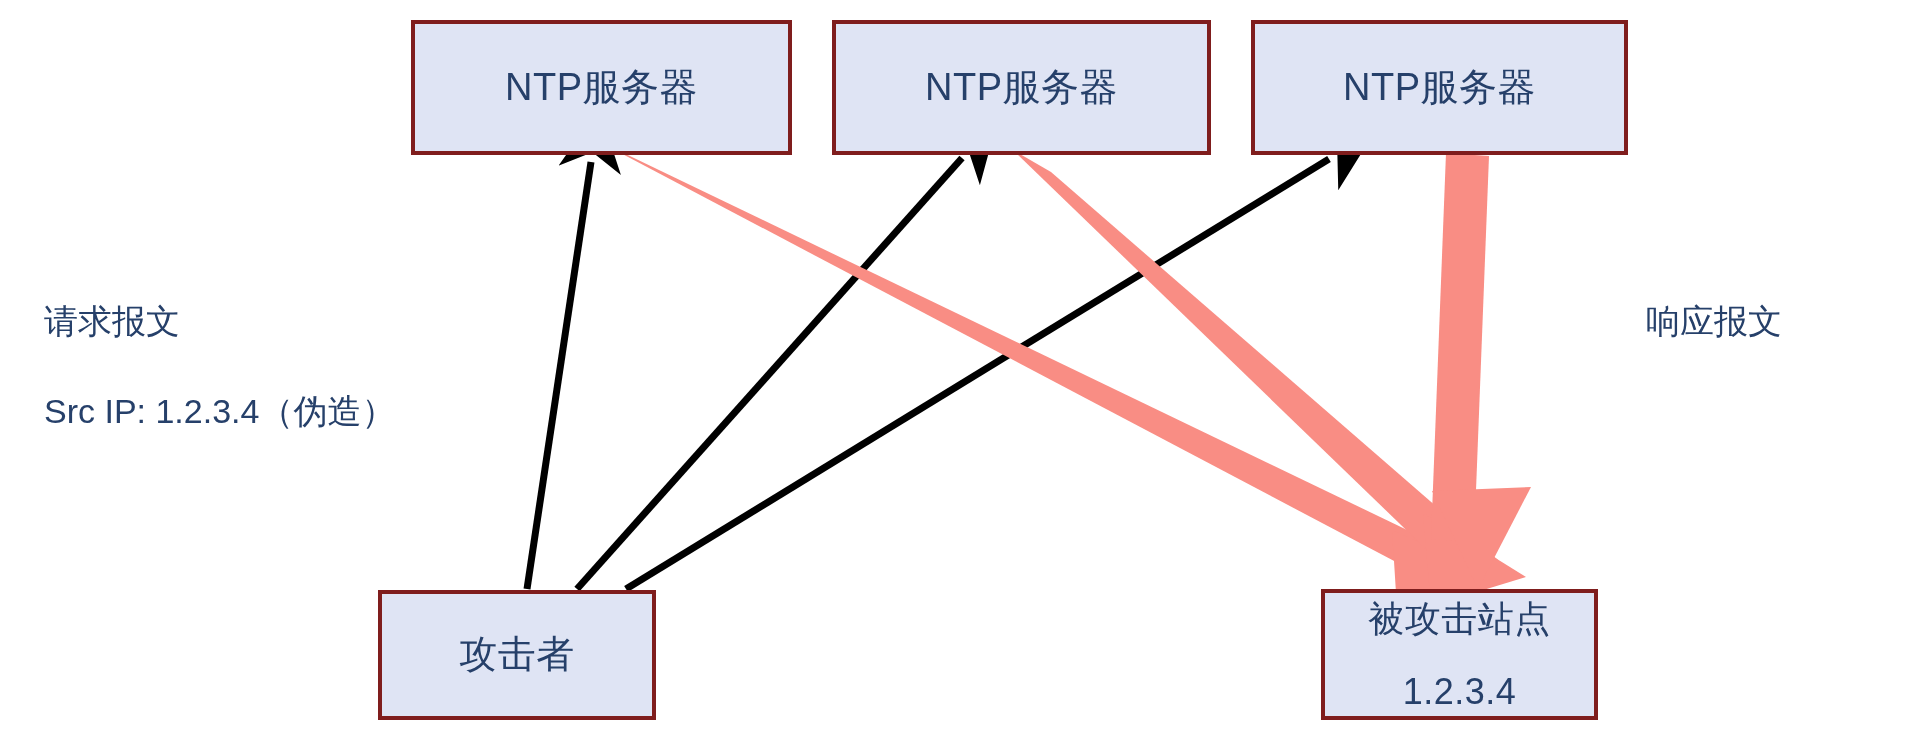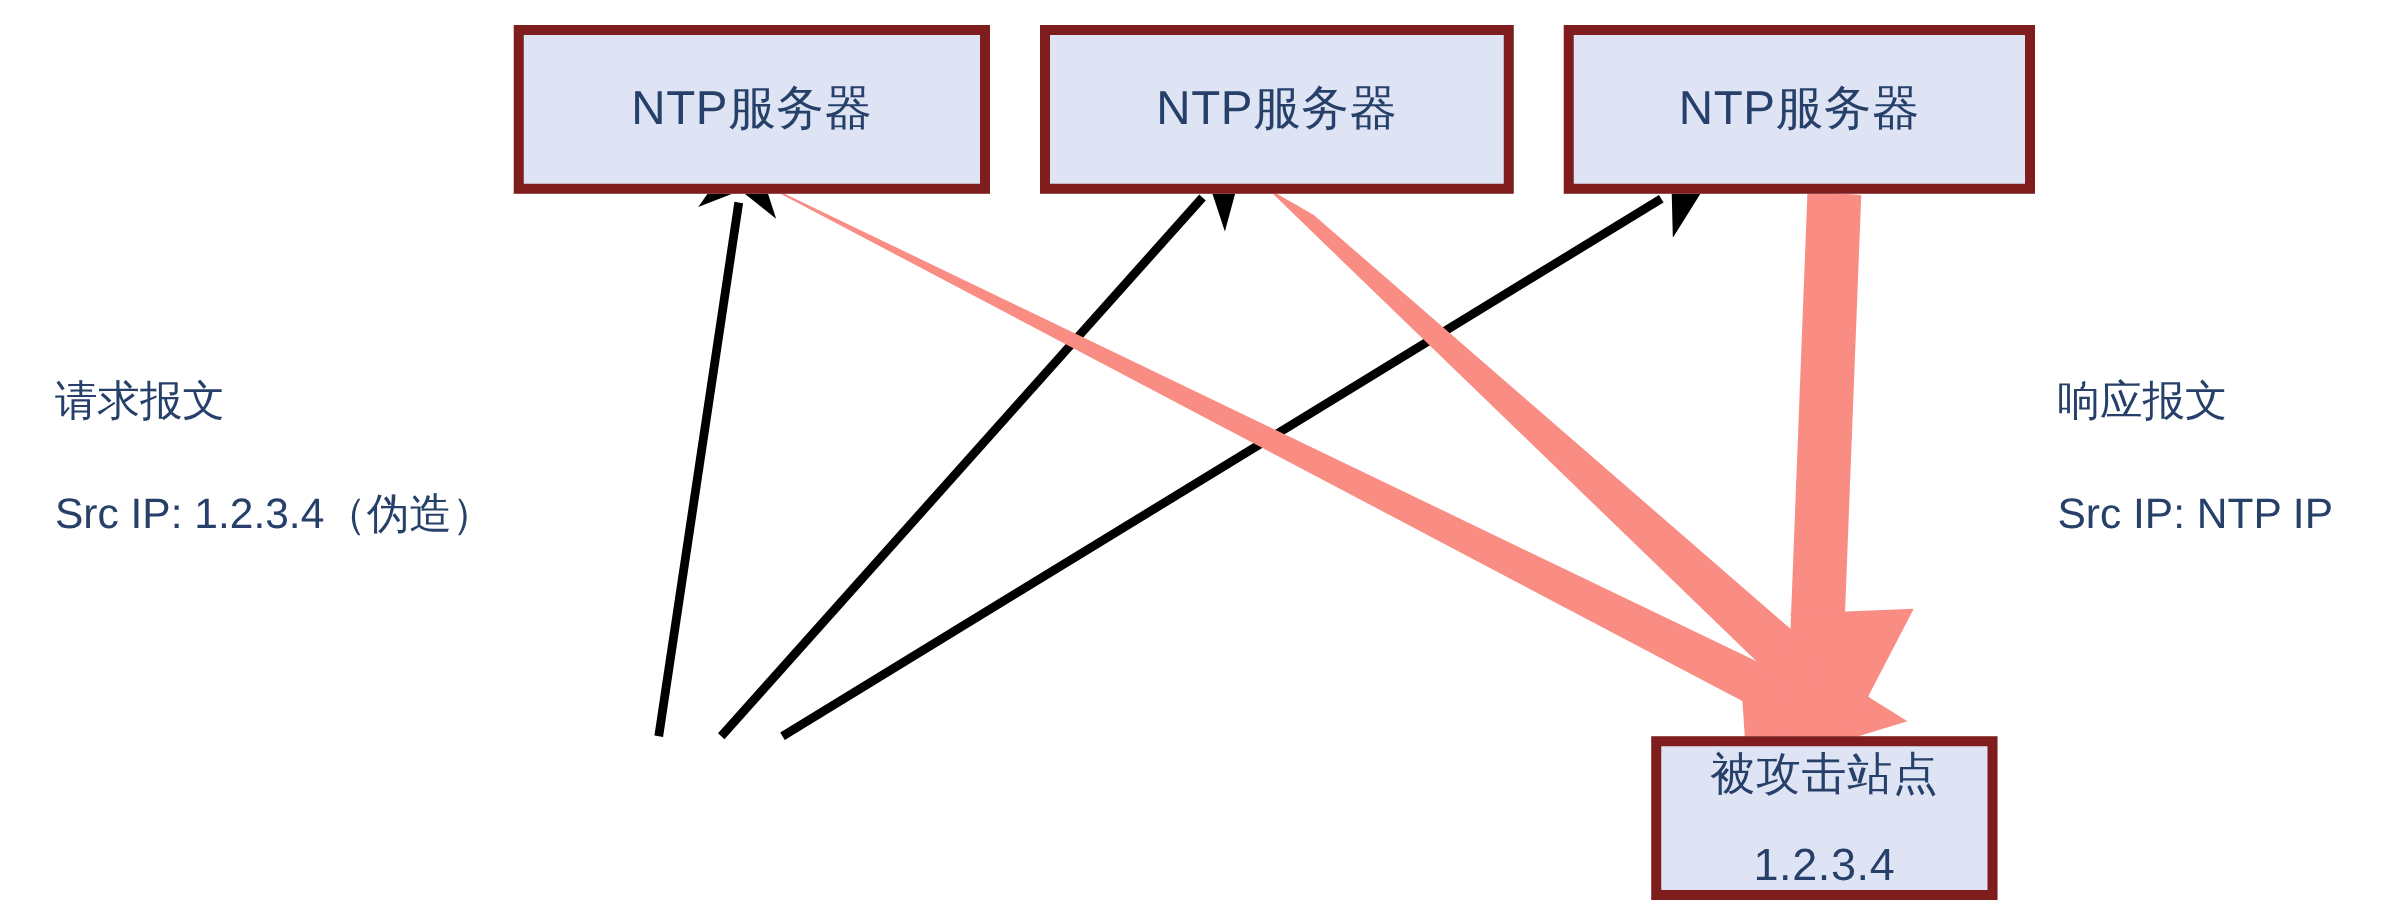--- a/index.html
+++ b/index.html
@@ -21,21 +21,21 @@
     position: absolute;
     left: 0;
     top: 0;
     width: 1908px;
     height: 738px;
   }
   .node-box {
     position: absolute;
     box-sizing: border-box;
     background: #dfe4f4;
-    border: 8px solid #7f1d1d;
+    border: 4px solid #7f1d1d;
     display: flex;
     flex-direction: column;
     align-items: center;
     justify-content: center;
     color: #26406a;
     font-size: 38px;
     line-height: 1.25;
     letter-spacing: 0.5px;
     white-space: nowrap;
     z-index: 3;
@@ -91,29 +91,31 @@
   </div>
 
   <div class="node-box" style="left:832px; top:20px; width:379px; height:135px;">
     <span class="node-line">NTP服务器</span>
   </div>
 
   <div class="node-box" style="left:1251px; top:20px; width:377px; height:135px;">
     <span class="node-line">NTP服务器</span>
   </div>
 
+  <div class="node-box" style="left:378px; top:590px; width:278px; height:130px;">
+    <span class="node-line">攻击者</span>
+  </div>
 
   <div class="node-box" style="left:1321px; top:589px; width:277px; height:131px; font-size:36px;gap:28px;">
     <span class="node-line">被攻击站点</span>
     <span class="node-line">1.2.3.4</span>
   </div>
 
   <div class="caption" style="left:44px; top:258px;">
     <span class="caption-line">请求报文</span>
     <span class="caption-line">Src IP: 1.2.3.4（伪造）</span>
   </div>
 
   <div class="caption" style="left:1646px; top:258px;">
     <span class="caption-line">响应报文</span>
-    <span class="caption-line">Src IP: NTP IP</span>
   </div>
 
 </div>
 
 </body></html>

